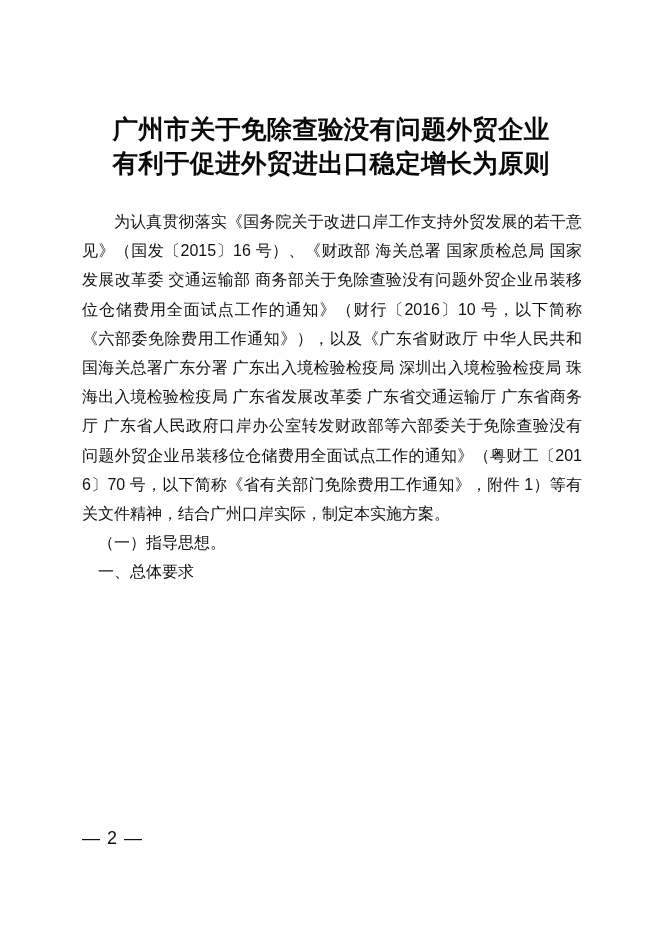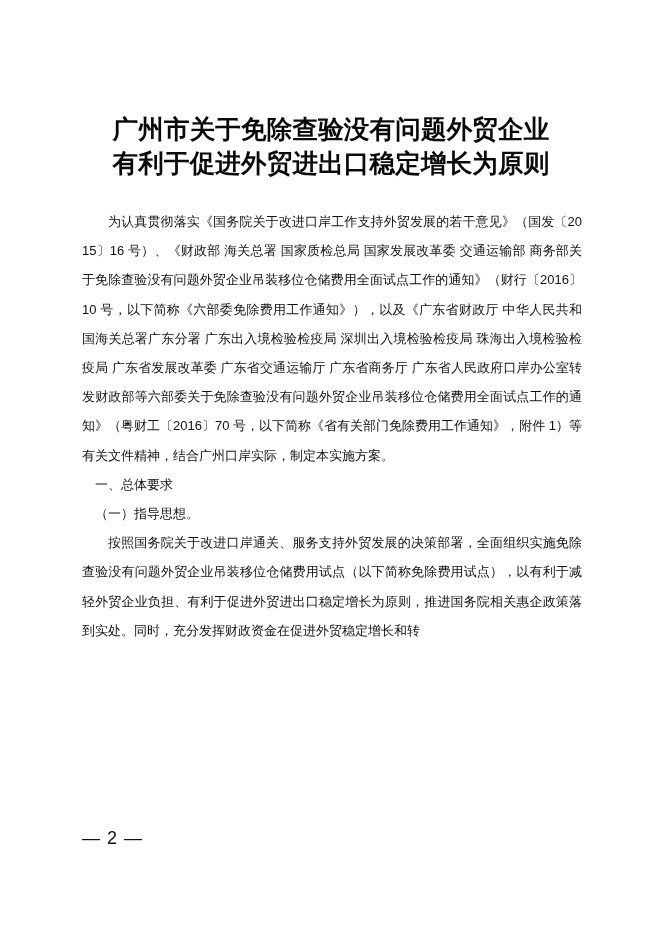--- a/index.html
+++ b/index.html
@@ -36,21 +36,21 @@
     display: block;
     white-space: nowrap;
   }
 
   
   #doc-body {
     position: absolute;
     left: 82px;
     top: 207px;
     width: 500px;
-    font-size: 13px;
+    font-size: 16px;
     line-height: 29.2px;
     color: #111111;
   }
   .para {
     margin: 0;
     text-align: justify;
     text-justify: inter-character;
     text-align-last: left;
     word-break: break-all;
   }
@@ -85,25 +85,24 @@
 
   <div id="doc-title">
     <span class="title-line">广州市关于免除查验没有问题外贸企业</span>
     <span class="title-line">有利于促进外贸进出口稳定增长为原则</span>
   </div>
 
   <div id="doc-body">
 
     <p class="para indent2">为认真贯彻落实《国务院关于改进口岸工作支持外贸发展的若干意见》（国发〔2015〕16 号）、《财政部 海关总署 国家质检总局 国家发展改革委 交通运输部 商务部关于免除查验没有问题外贸企业吊装移位仓储费用全面试点工作的通知》（财行〔2016〕10 号，以下简称《六部委免除费用工作通知》），以及《广东省财政厅 中华人民共和国海关总署广东分署 广东出入境检验检疫局 深圳出入境检验检疫局 珠海出入境检验检疫局 广东省发展改革委 广东省交通运输厅 广东省商务厅 广东省人民政府口岸办公室转发财政部等六部委关于免除查验没有问题外贸企业吊装移位仓储费用全面试点工作的通知》（粤财工〔2016〕70 号，以下简称《省有关部门免除费用工作通知》，附件 1）等有关文件精神，结合广州口岸实际，制定本实施方案。</p>
 
+    <p class="heading-line sub">（一）指导思想。</p>
+
     <p class="heading-line">一、总体要求</p>
 
-    <p class="heading-line sub">（一）指导思想。</p>
-
-    <p class="para indent2">按照国务院关于改进口岸通关、服务支持外贸发展的决策部署，全面组织实施免除查验没有问题外贸企业吊装移位仓储费用试点（以下简称免除费用试点），以有利于减轻外贸企业负担、有利于促进外贸进出口稳定增长为原则，推进国务院相关惠企政策落到实处。同时，充分发挥财政资金在促进外贸稳定增长和转</p>
 
   </div>
 
   <div id="page-footer">
     <span>— 2 —</span>
   </div>
 
 </div>
 
 </body></html>

